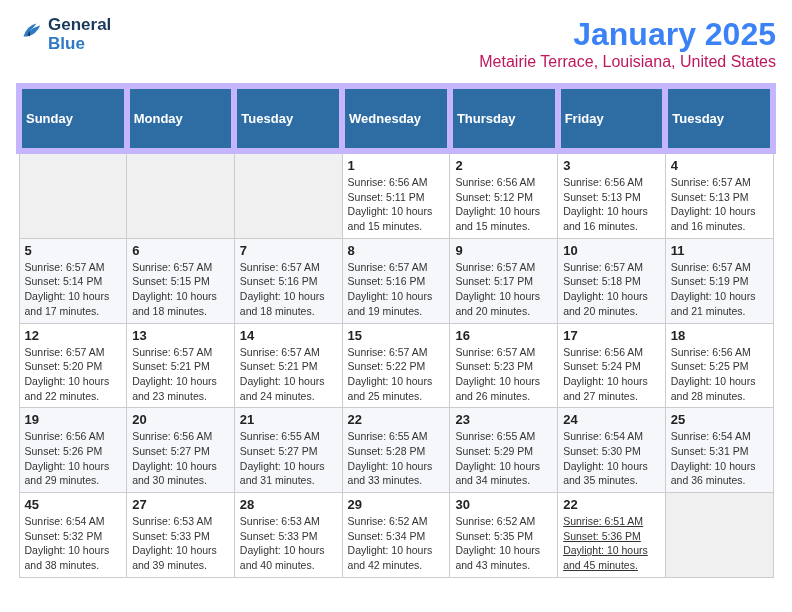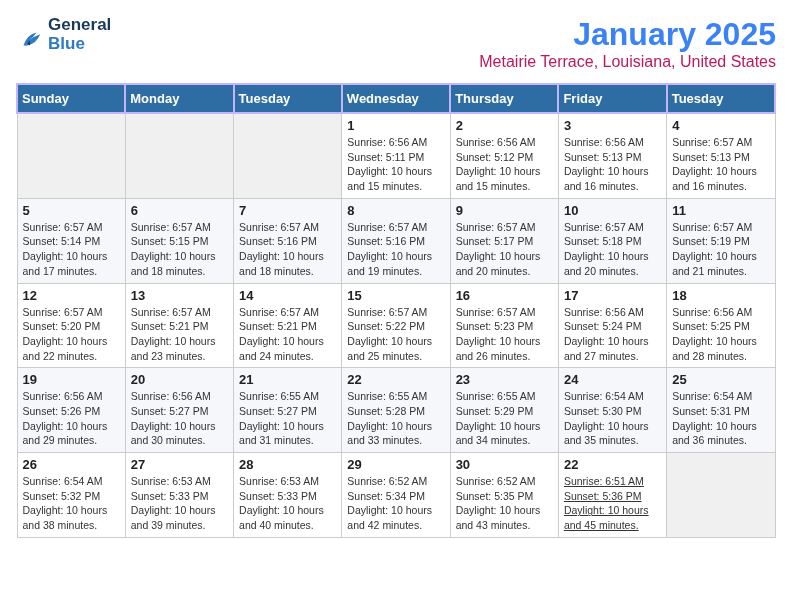--- a/index.html
+++ b/index.html
@@ -11,21 +11,21 @@
       padding: 16px;
     }
     .header {
       display: flex;
       justify-content: space-between;
       align-items: flex-start;
       margin-bottom: 12px;
     }
     .logo {
       display: flex;
-      align-items: flex-end;
+      align-items: flex-start;
       gap: 4px;
     }
     .logo-bird {
       width: 28px;
       height: 28px;
     }
     .title-area {
       text-align: right;
     }
     .month-title {
@@ -40,23 +40,23 @@
     .calendar {
       width: 100%;
       border-collapse: collapse;
       border: 1px solid #ccc;
     }
     .calendar th {
       background: #2e6da4;
       color: #fff;
       font-size: 13px;
       font-weight: bold;
-      padding: 6px 4px;
+      padding: 22px 4px;
       text-align: left;
-      border: 2px solid #c4b5fd;
+      border: 6px solid #c4b5fd;
     }
     .calendar td {
       border: 1px solid #ccc;
       vertical-align: top;
       padding: 4px 5px;
       width: 108px;
       min-height: 80px;
       font-size: 11px;
       color: #333;
       background: #fff;
@@ -268,21 +268,21 @@
         </td>
         <td>
           <div class="day-number">25</div>
           <div class="day-info" style="white-space: pre-line;">Sunrise: 6:54 AM
 Sunset: 5:31 PM
 Daylight: 10 hours and 36 minutes.</div>
         </td>
       </tr>
       <tr>
         <td>
-          <div class="day-number">26</div>
+          <div class="day-number">45</div>
           <div class="day-info" style="white-space: pre-line;">Sunrise: 6:54 AM
 Sunset: 5:32 PM
 Daylight: 10 hours and 38 minutes.</div>
         </td>
         <td>
           <div class="day-number">27</div>
           <div class="day-info" style="white-space: pre-line;">Sunrise: 6:53 AM
 Sunset: 5:33 PM
 Daylight: 10 hours and 39 minutes.</div>
         </td>

